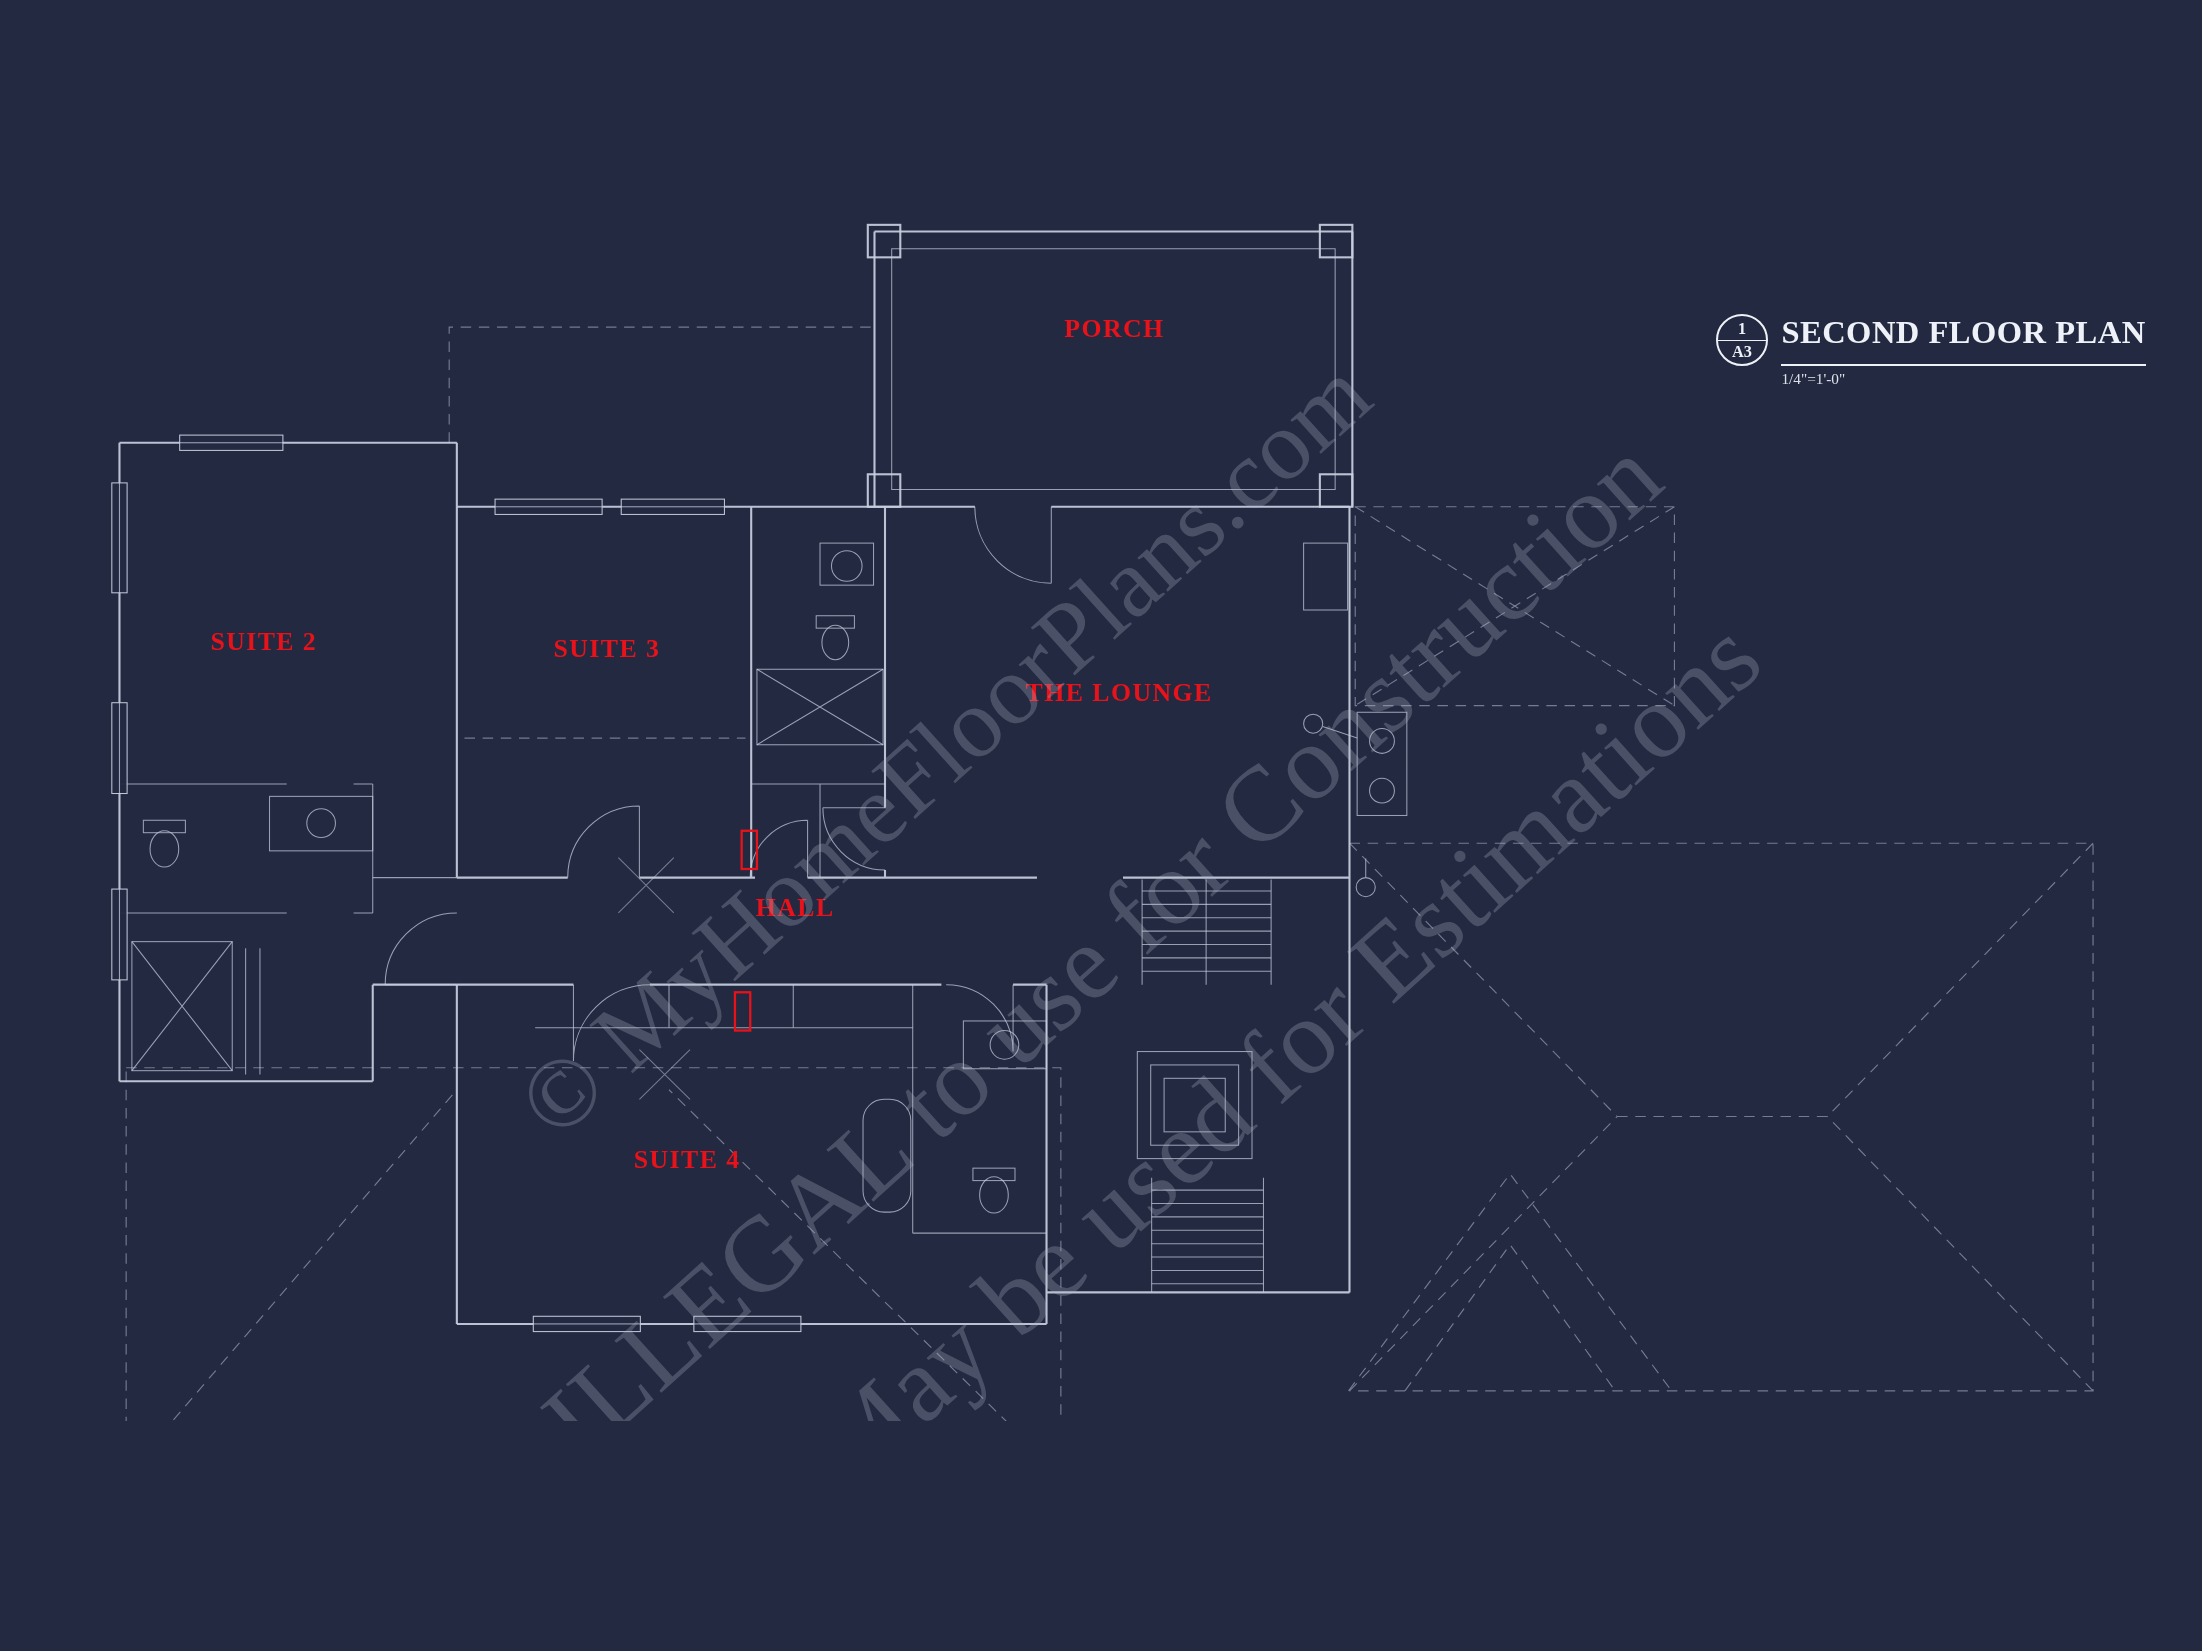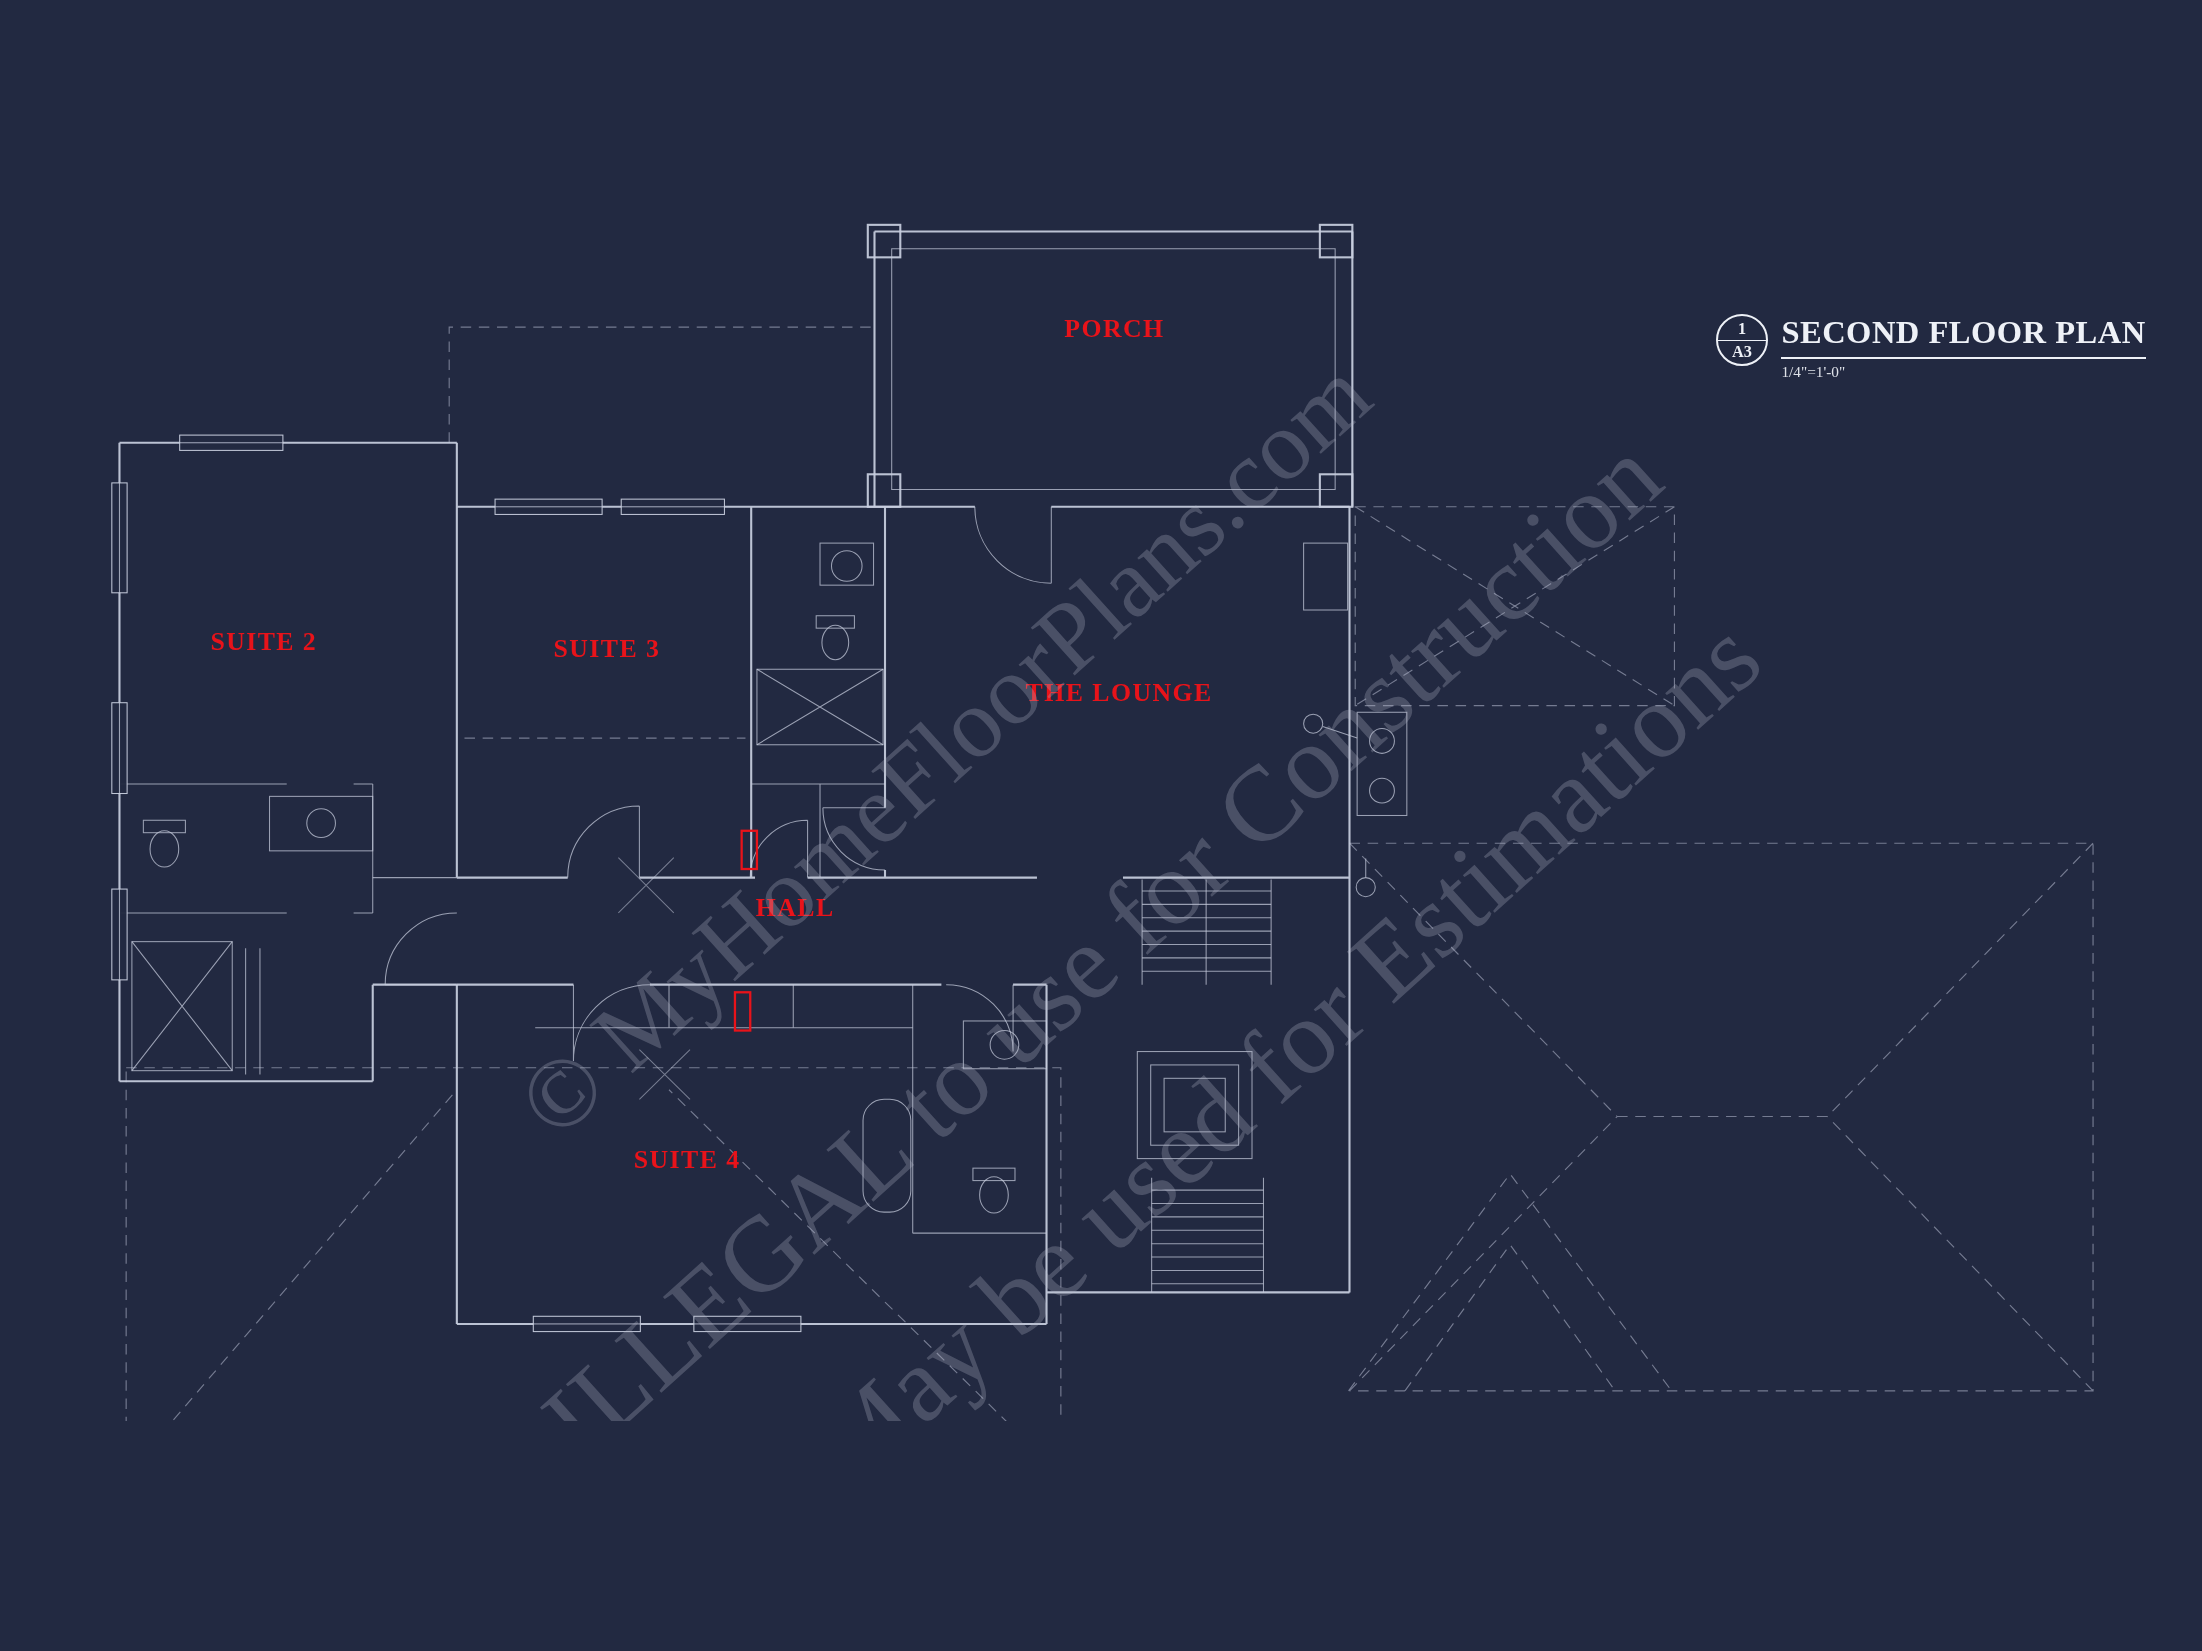--- a/index.html
+++ b/index.html
@@ -30,21 +30,21 @@
   .tb-circle{
     width:52px;height:52px;border:2.4px solid #eef1f7;border-radius:50%;
     display:flex;flex-direction:column;align-items:stretch;justify-content:center;
     font-size:16.3px;font-weight:700;text-align:center;box-sizing:border-box;
   }
   .tb-circle .num{border-bottom:1.4px solid #eef1f7;padding:0 5.7px 1px;}
   .tb-circle .sheet{padding:1px 5.7px 0;}
   .tb-text{display:flex;flex-direction:column;}
   .tb-title{
     font-size:32.5px;font-weight:700;letter-spacing:0.5px;white-space:nowrap;
-    border-bottom:2.4px solid #eef1f7;padding-bottom:6px;text-align:right;
+    border-bottom:2.4px solid #eef1f7;padding-bottom:13px;text-align:right;
   }
   .tb-scale{font-size:15.3px;margin-top:3.8px;opacity:.92;}
 
   
   .wm{
     position:absolute;z-index:2;white-space:nowrap;
     color:rgba(178,184,200,0.28);
     font-family:"Liberation Serif", serif;
     transform:translate(-50%,-50%) rotate(-42deg);
     pointer-events:none;

